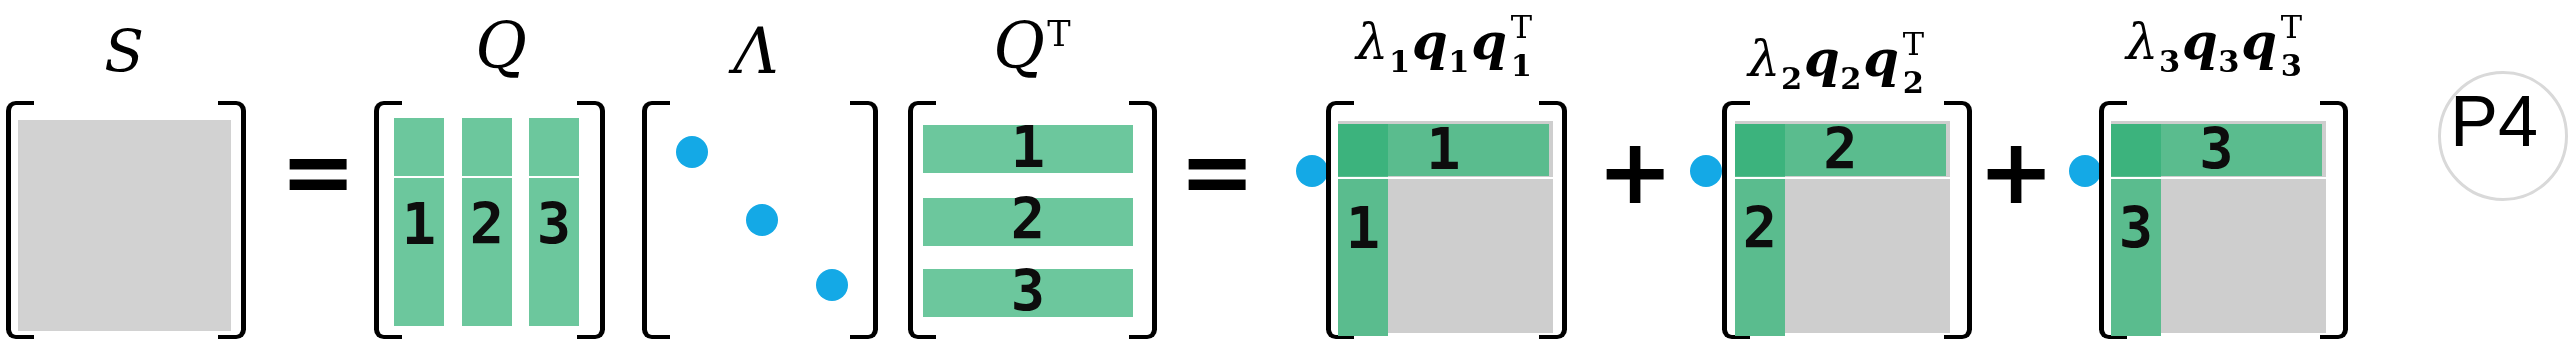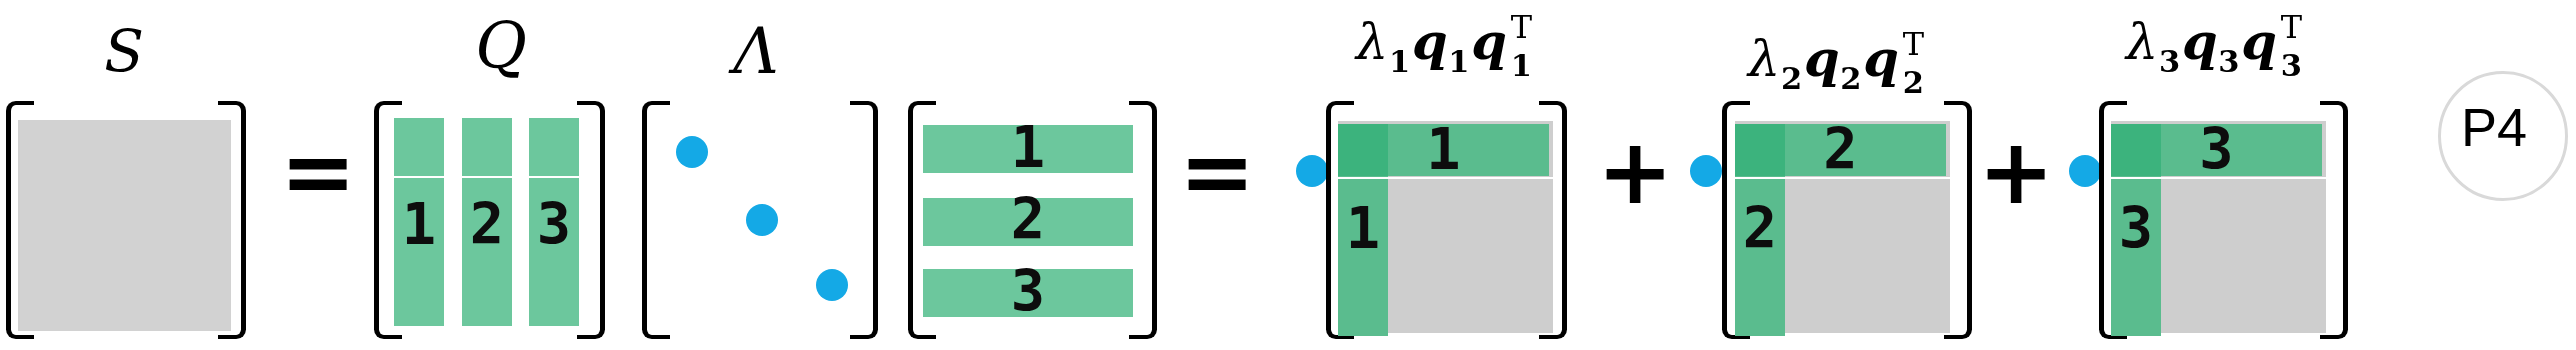--- a/index.html
+++ b/index.html
@@ -83,20 +83,23 @@
   <div class="digit" style="left:462px;width:50px;top:226px">2</div>
   <div class="digit" style="left:529px;width:50px;top:226px">3</div>
 
   <div class="mtitle it" style="left:756px;top:19.5px">Λ</div>
   <div class="brk l" style="left:642px"></div>
   <div class="brk r" style="left:850px"></div>
   <div class="dot" style="left:676px;top:136px"></div>
   <div class="dot" style="left:746px;top:204px"></div>
   <div class="dot" style="left:816px;top:269px"></div>
 
+  <div class="mtitle" style="left:1032px;top:14.6px">
+    <span class="it">Q</span><sup>T</sup>
+  </div>
   <div class="brk l" style="left:908px"></div>
   <div class="brk r" style="left:1129px"></div>
   <div class="rect colgreen" style="left:923px;top:125px;width:210px;height:48px"></div>
   <div class="rect colgreen" style="left:923px;top:198px;width:210px;height:48px"></div>
   <div class="rect colgreen" style="left:923px;top:269px;width:210px;height:48px"></div>
   <div class="digit" style="left:923px;width:210px;top:149px">1</div>
   <div class="digit" style="left:923px;width:210px;top:221px">2</div>
   <div class="digit" style="left:923px;width:210px;top:293px">3</div>
 
   <div class="op" style="left:1217px">=</div>
@@ -141,16 +144,16 @@
   <div class="brk r" style="left:2320px"></div>
   <div class="rect graybody" style="left:2111px;top:121px;width:215px;height:212px"></div>
   <div class="rect bandgreen" style="left:2111px;top:124px;width:211px;height:52px"></div>
   <div class="rect bandgreen" style="left:2111px;top:124px;width:50px;height:212px"></div>
   <div class="rect overlap" style="left:2111px;top:124px;width:50px;height:52px"></div>
   <div class="rect whiteline" style="left:2111px;top:177px;width:215px;height:1.8px"></div>
   <div class="digit" style="left:2111px;width:211px;top:151px">3</div>
   <div class="digit" style="left:2111px;width:50px;top:230px">3</div>
 
   <div class="note-circle"></div>
-  <div class="note-text" style="left:2494px;top:127px;font-size:54px">P4</div>
+  <div class="note-text" style="left:2494px;top:121px;font-size:72px">P4</div>
 
 </div>
 
 
 </body></html>

